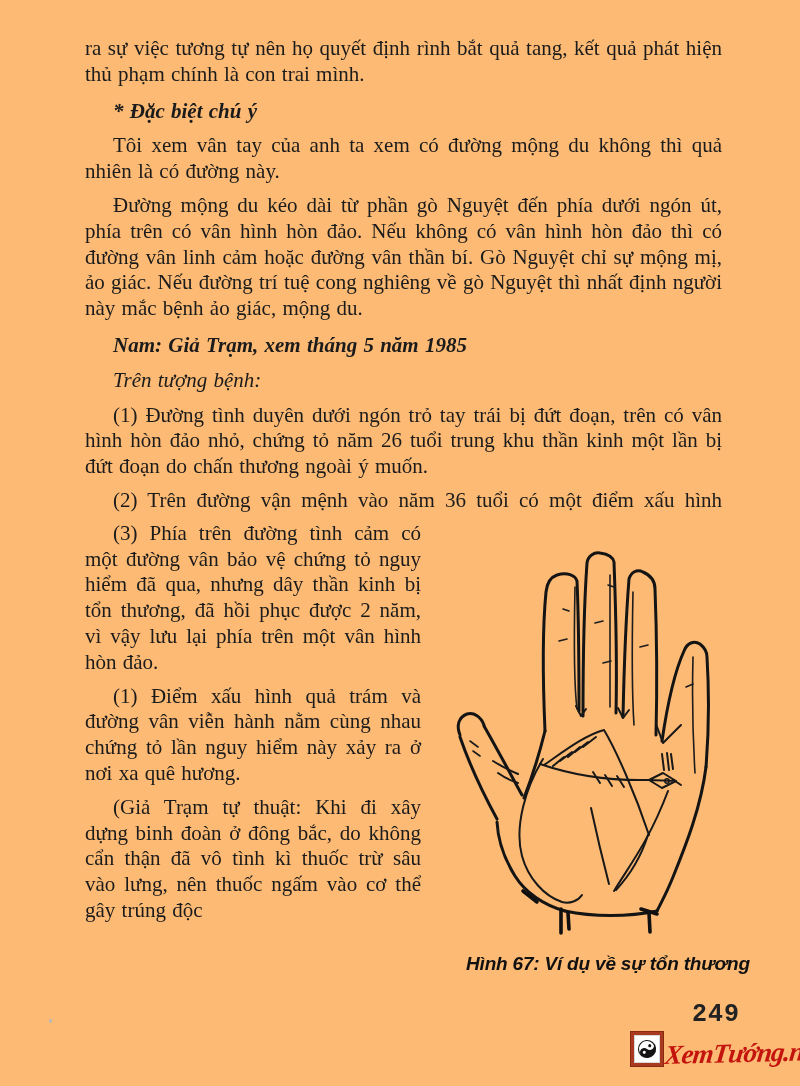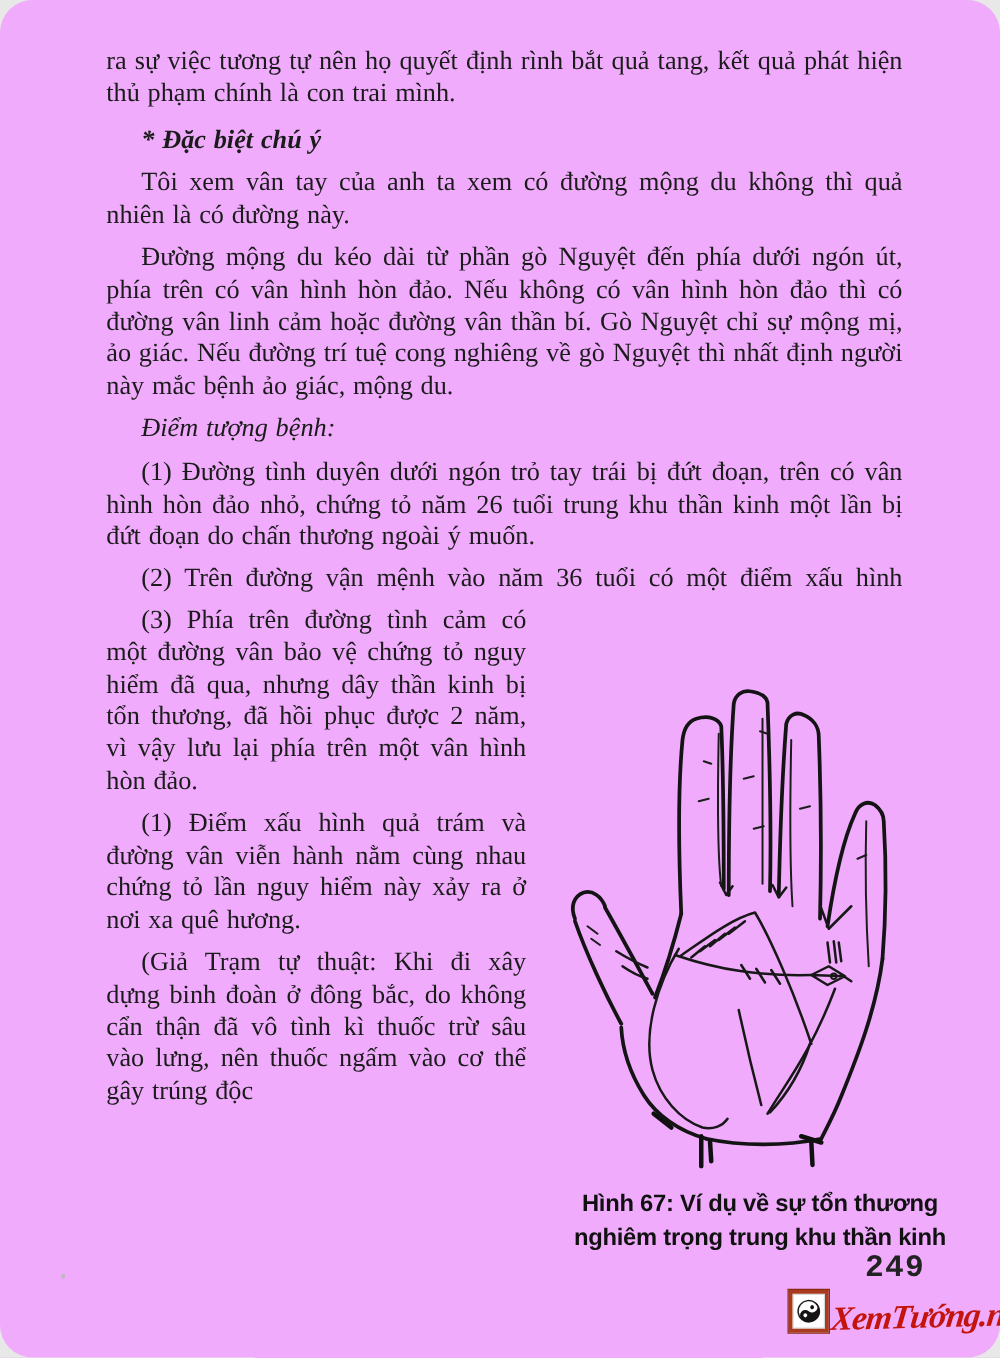--- a/index.html
+++ b/index.html
@@ -1,24 +1,23 @@
 <!DOCTYPE html>
 <html><head>
 <meta charset="utf-8">
 <style>
   html,body{margin:0;padding:0;background:#e8e8e8;}
   .page{
     position:relative;
     width:800px;height:1086px;
     margin:0 auto;
-    background:#f0abfc;
+    background:#fdba74;
     overflow:hidden;
     font-family:"Liberation Serif", serif;
     color:#1b1b1b;
-    border-radius:26px;
   }
   .content{
     position:absolute;left:85px;top:36px;width:637px;
   }
   .content p{
     margin:0 0 8px 0;
     font-size:21px;
     line-height:25.8px;
     text-align:justify;
     word-spacing:1px;
@@ -41,21 +40,21 @@
     margin-bottom:7px !important;
   }
   .narrow{width:336px;}
   .figure{
     position:absolute;left:443px;top:545px;width:330px;height:390px;
   }
   .figure svg{display:block;width:100%;height:100%;}
   .caption{
     position:absolute;left:440px;top:950px;width:336px;
     font-family:"Liberation Sans", sans-serif;
-    font-weight:bold;
+    font-weight:bold;font-style:italic;
     font-size:19px;line-height:27px;
     text-align:center;color:#111;
     letter-spacing:-0.2px;
   }
   .pageno{
     position:absolute;left:692px;top:1000px;
     font-family:Liberation Mono, monospace;
     font-size:25px;font-weight:bold;color:#222;
     letter-spacing:1px;
     z-index:1;
@@ -90,21 +89,22 @@
 </head>
 <body>
 
 <div class="page">
 
   <div class="content">
     <p>ra sự việc tương tự nên họ quyết định rình bắt quả tang, kết quả phát hiện thủ phạm chính là con trai mình.</p>
     <p class="indent heading">* Đặc biệt chú ý</p>
     <p class="indent">Tôi xem vân tay của anh ta xem có đường mộng du không thì quả nhiên là có đường này.</p>
     <p class="indent">Đường mộng du kéo dài từ phần gò Nguyệt đến phía dưới ngón út, phía trên có vân hình hòn đảo. Nếu không có vân hình hòn đảo thì có đường vân linh cảm hoặc đường vân thần bí. Gò Nguyệt chỉ sự mộng mị, ảo giác. Nếu đường trí tuệ cong nghiêng về gò Nguyệt thì nhất định người này mắc bệnh ảo giác, mộng du.</p>
-    <p class="indent italic-line">Điểm tượng bệnh:</p>
+    <p class="indent heading">Nam: Giả Trạm, xem tháng 5 năm 1985</p>
+    <p class="indent italic-line">Trên tượng bệnh:</p>
     <p class="indent">(1) Đường tình duyên dưới ngón trỏ tay trái bị đứt đoạn, trên có vân hình hòn đảo nhỏ, chứng tỏ năm 26 tuổi trung khu thần kinh một lần bị đứt đoạn do chấn thương ngoài ý muốn.</p>
     <p class="indent oneline">(2) Trên đường vận mệnh vào năm 36 tuổi có một điểm xấu hình</p>
     <p class="indent narrow">(3) Phía trên đường tình cảm có một đường vân bảo vệ chứng tỏ nguy hiểm đã qua, nhưng dây thần kinh bị tổn thương, đã hồi phục được 2 năm, vì vậy lưu lại phía trên một vân hình hòn đảo.</p>
     <p class="indent narrow">(1) Điểm xấu hình quả trám và đường vân viễn hành nằm cùng nhau chứng tỏ lần nguy hiểm này xảy ra ở nơi xa quê hương.</p>
     <p class="indent narrow">(Giả Trạm tự thuật: Khi đi xây dựng binh đoàn ở đông bắc, do không cẩn thận đã vô tình kì thuốc trừ sâu vào lưng, nên thuốc ngấm vào cơ thể gây trúng độc</p>
   </div>
 
   <div class="figure">
     <svg viewBox="0 0 330 390">
       <g fill="none" stroke="#141414" stroke-width="3" stroke-linecap="round" stroke-linejoin="round">
@@ -167,21 +167,20 @@
       </g>
       <g fill="none" stroke="#101010" stroke-width="3.6" stroke-linecap="round">
 
         <path d="M118,364 L118,388 M125,368 L126,384 M80,346 l14,11 M198,364 l16,5 M206,368 L207,387"></path>
       </g>
     </svg>
   </div>
 
   <div class="caption">
     <div>Hình 67: Ví dụ về sự tổn thương</div>
-    <div>nghiêm trọng trung khu thần kinh</div>
   </div>
 
   <div class="pageno">249</div>
 
   <div class="watermark">
     <span class="yy-box">
       <svg viewBox="0 0 32 32">
         <g transform="rotate(40 16 16)">
           <circle cx="16" cy="16" r="10.5" fill="#ffffff" stroke="#1a1a1a" stroke-width="1.4"></circle>
           <path d="M16,5.5 A10.5,10.5 0 0 1 16,26.5 A5.25,5.25 0 0 1 16,16 A5.25,5.25 0 1 0 16,5.5 Z" fill="#141414"></path>

